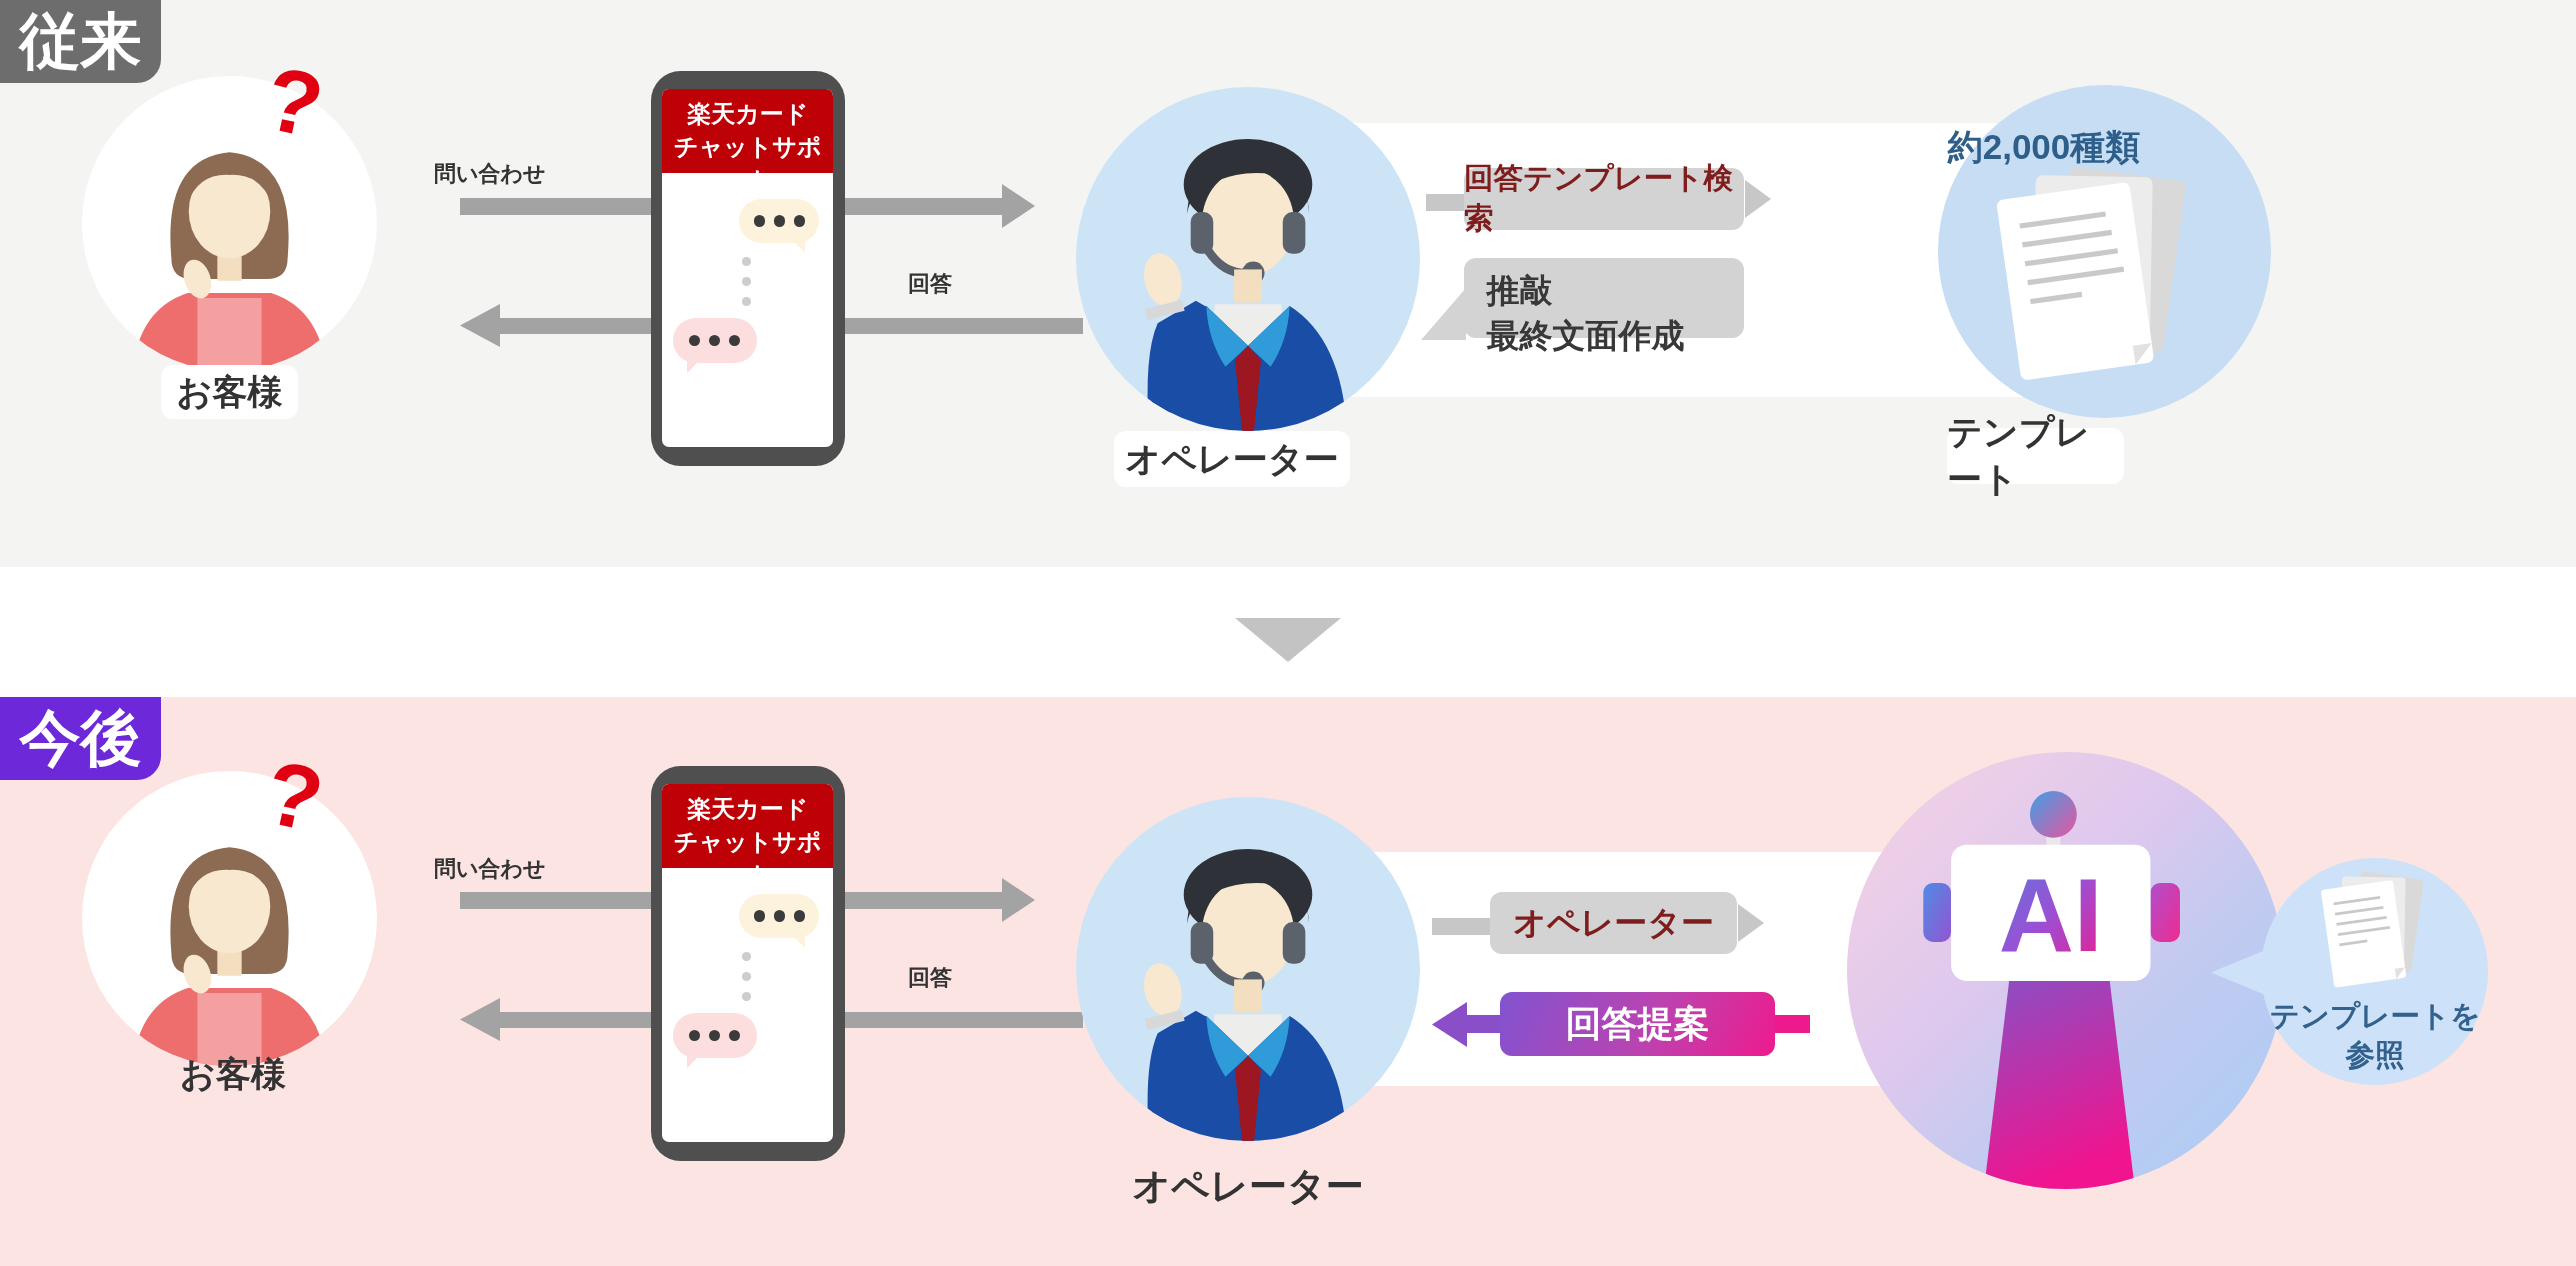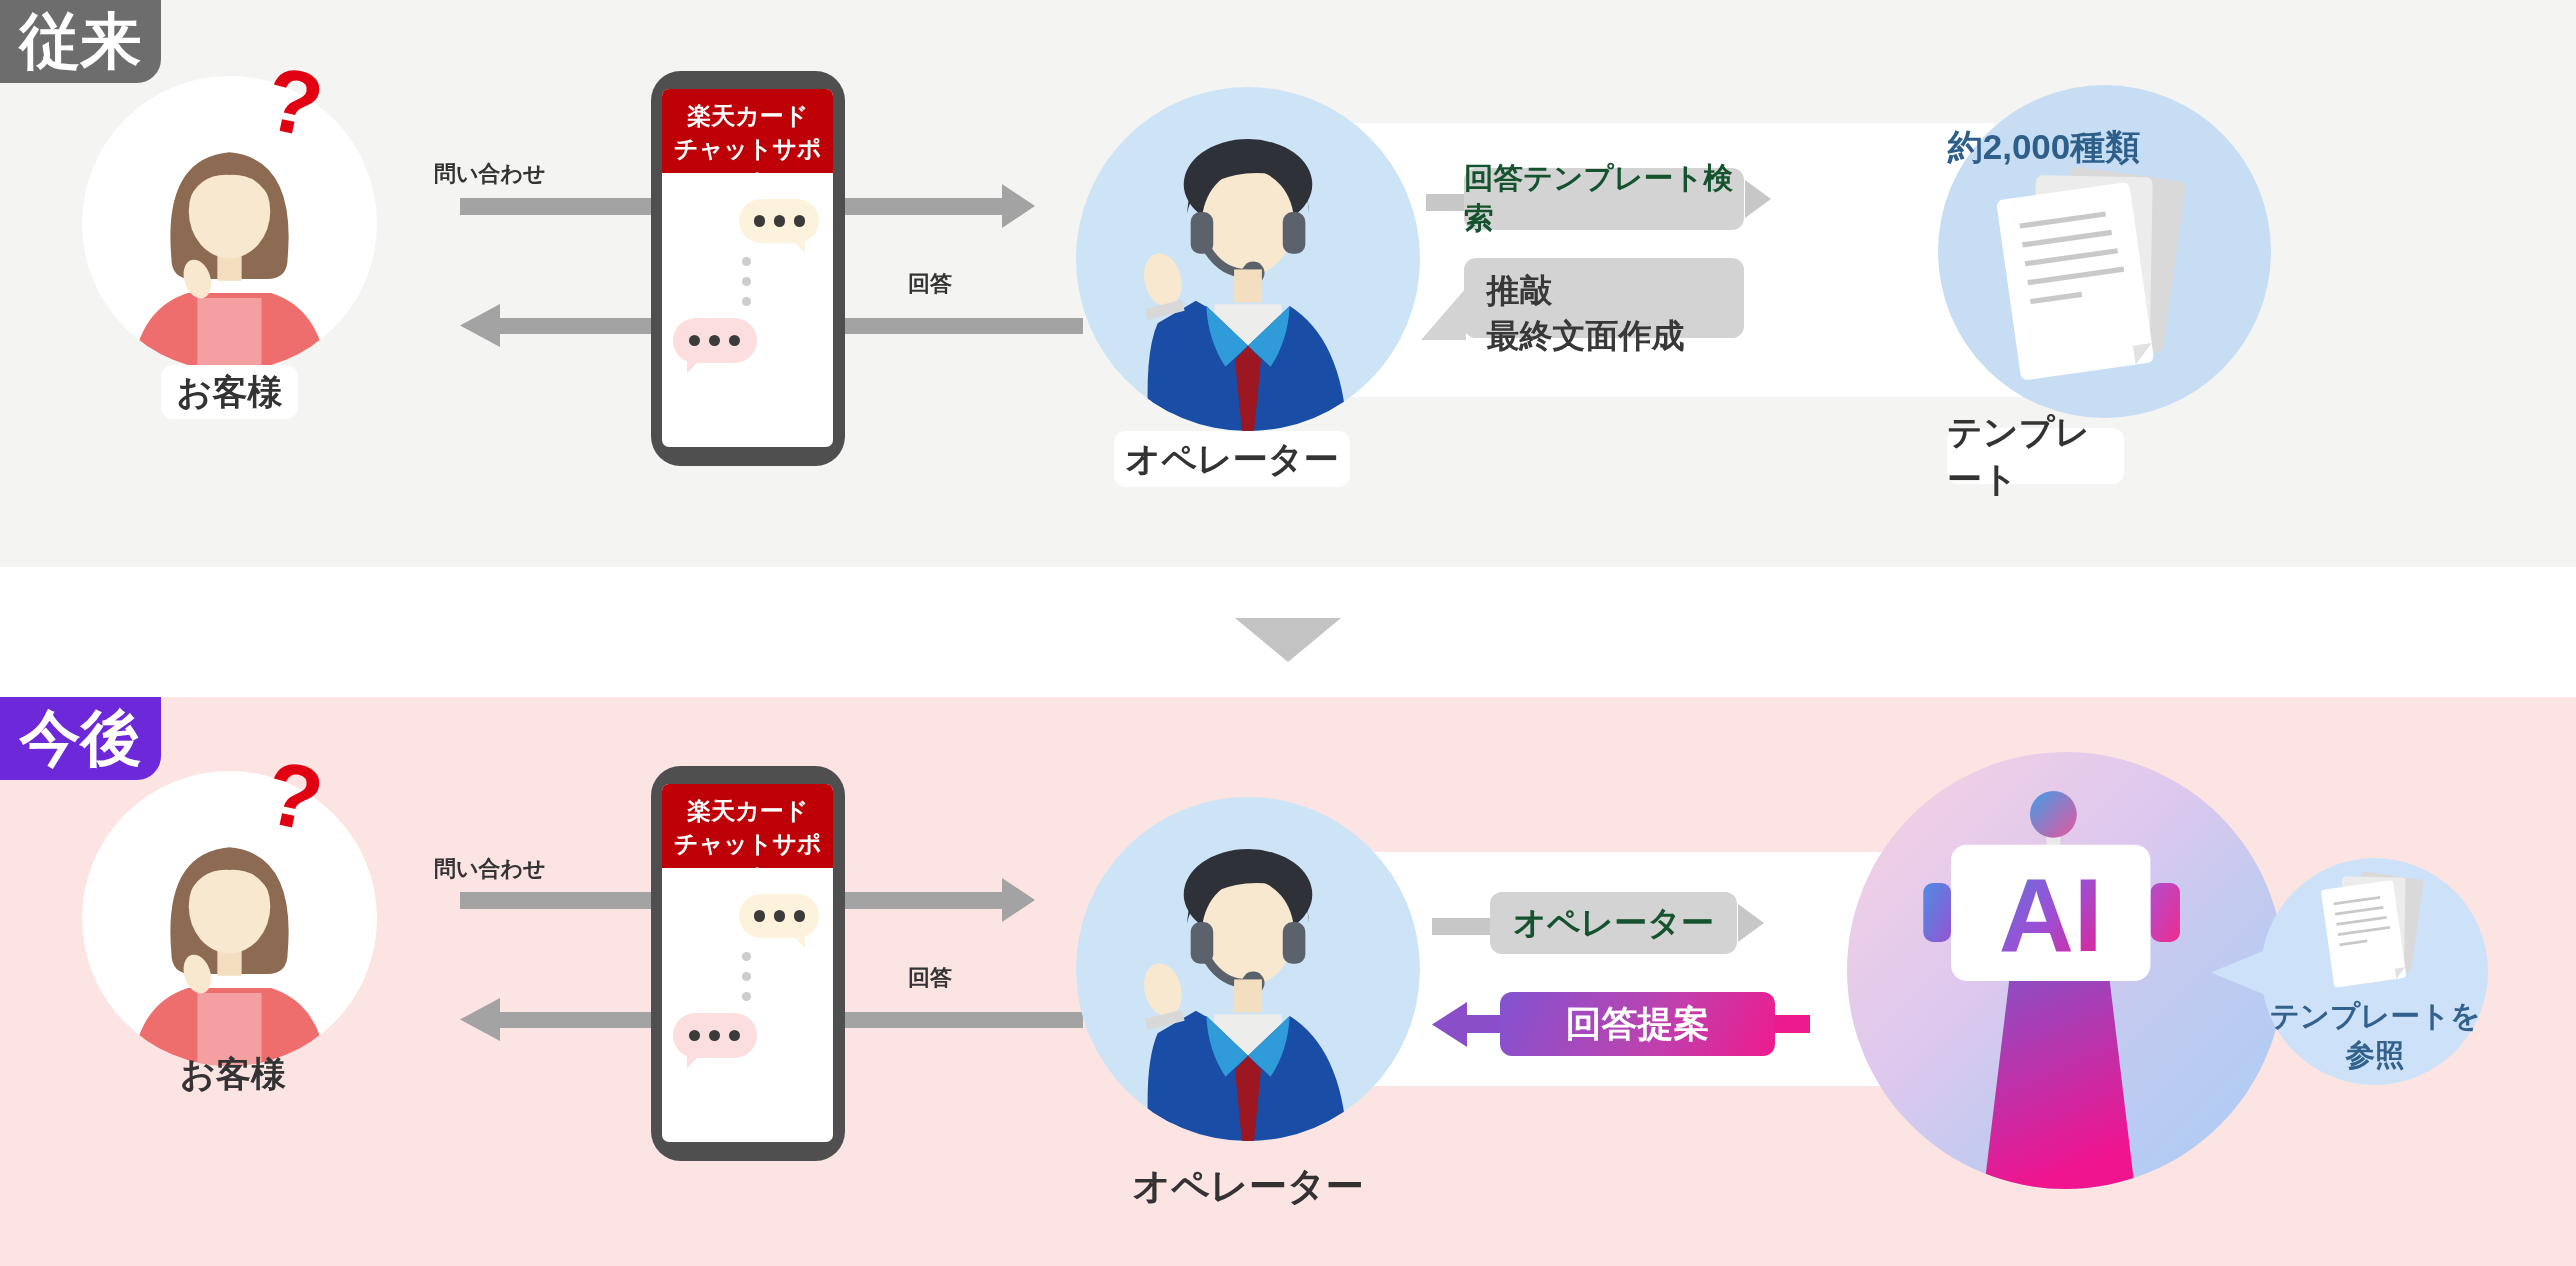--- a/index.html
+++ b/index.html
@@ -24,26 +24,26 @@
             font-size:35px;z-index:5;}
   .name-plain{display:flex;align-items:center;justify-content:center;font-size:35px;z-index:5;}
   .flow-text{display:flex;align-items:center;justify-content:flex-start;font-size:22px;z-index:2;}
   .bar{background:#a3a3a3;z-index:2;}
   .tri{z-index:2;}
   .tri-right{clip-path:polygon(0 0,100% 50%,0 100%);}
   .tri-left{clip-path:polygon(100% 0,0 50%,100% 100%);}
   .tri-down{clip-path:polygon(0 0,100% 0,50% 100%);}
   .band{background:#fff;border-radius:24px;z-index:1;}
   .flow-box{background:#d3d3d3;border-radius:12px;display:flex;align-items:center;justify-content:center;
-            color:#14532d;z-index:4;}
+            color:#7f1d1d;z-index:4;}
   .stub{background:#c7c7c7;z-index:4;}
   .grad-box{background:linear-gradient(115deg,#8253d0 0%,#bb43b0 55%,#ee1b8d 100%);
             border-radius:12px;display:flex;align-items:center;justify-content:center;color:#fff;z-index:4;}
   .phone{width:194px;height:395px;background:#4f4f4f;border-radius:29.5px;z-index:3;}
-  .screen{position:absolute;left:11.3px;top:18px;width:171px;height:358px;background:#fff;border-radius:7px;overflow:hidden;}
+  .screen{position:absolute;left:11.3px;top:18px;width:171px;height:358px;background:#fff;border-radius:7px;overflow:hidden;font-family:Liberation Mono, monospace;}
   .ph-header{position:absolute;left:0;top:0;width:100%;height:84px;background:#be0007;color:#fff;
              font-size:24px;line-height:33px;text-align:center;padding-top:9.5px;box-sizing:border-box;}
   .chat-bubble{position:absolute;border-radius:22.6px;display:flex;align-items:center;justify-content:center;gap:8.7px;}
   .chat-bubble i{display:block;width:11.3px;height:11.3px;border-radius:50%;background:#3b3b3b;}
   .bubble-beige{left:77px;top:110px;width:80px;height:44px;background:#fdf2dc;}
   .bubble-beige:after{content:"";position:absolute;right:14px;bottom:-10.4px;border:7.8px solid transparent;
                       border-top-color:#fdf2dc;border-right-color:#fdf2dc;}
   .bubble-pink{left:10.4px;top:229px;width:84px;height:45px;background:#fbdedd;}
   .bubble-pink:after{content:"";position:absolute;left:14px;bottom:-10.4px;border:7.8px solid transparent;
                      border-top-color:#fbdedd;border-left-color:#fbdedd;}

